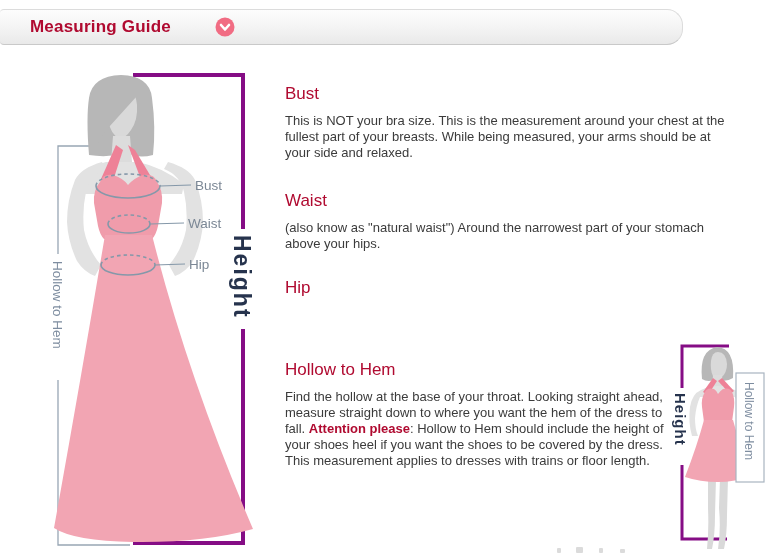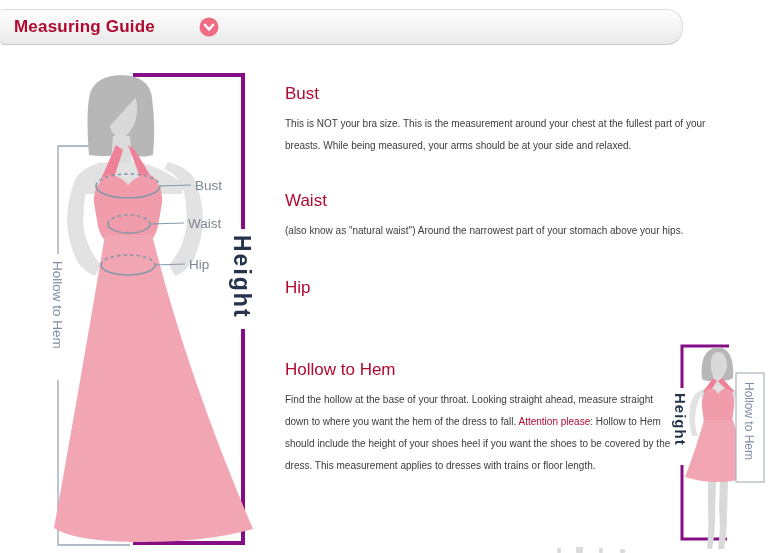--- a/index.html
+++ b/index.html
@@ -8,33 +8,33 @@
     position:relative; width:778px; height:553px; overflow:hidden;
     background:#fff; font-family:"Liberation Sans", sans-serif;
   }
   
   #header-bar {
     position:absolute; left:0; top:9px; width:683px; height:36px;
     background:linear-gradient(#fdfdfd, #f3f3f3 55%, #e9e9e9);
     border:1px solid #dcdcdc; border-left:none;
     border-bottom:1px solid #c9c9c9;
     border-radius:4px 16px 16px 4px;
-    display:flex; align-items:center; cursor:pointer;
+    display:flex; align-items:center; cursor:pointer;padding-left:16px;
   }
   #header-title {
     margin-left:14px; font-size:17px; font-weight:bold; color:#b00a30;
     letter-spacing:0.2px;
   }
   #header-chevron { margin-left:44px; width:20px; height:20px; display:block; }
   
   .section { position:absolute; left:285px; }
   .section h3 { font-size:17px; font-weight:normal; color:#b00a30; line-height:20px; margin:0 0 9px 0; }
-  .section p  { font-size:10px; color:#3b3b3b; line-height:22px; width:452px; }
+  .section p  { font-size:13px; color:#3b3b3b; line-height:16px; width:452px; }
   #section-hollow p { width:392px; }
-  .attention { font-weight:normal; color:#b00a30; }
+  .attention { font-weight:bold; color:#b00a30; }
   
   #main-diagram  { position:absolute; left:22px;  top:58px; }
   #small-diagram { position:absolute; left:655px; top:330px; }
   
   .smudge { position:absolute; background:#bdbdbd; opacity:.55; border-radius:1px; }
 </style>
 </head>
 <body>
 
 <div id="page">

